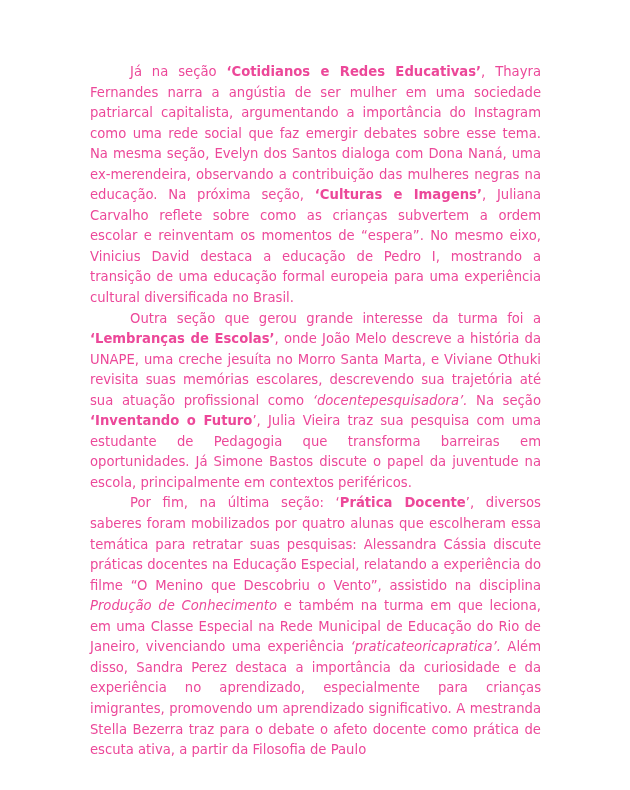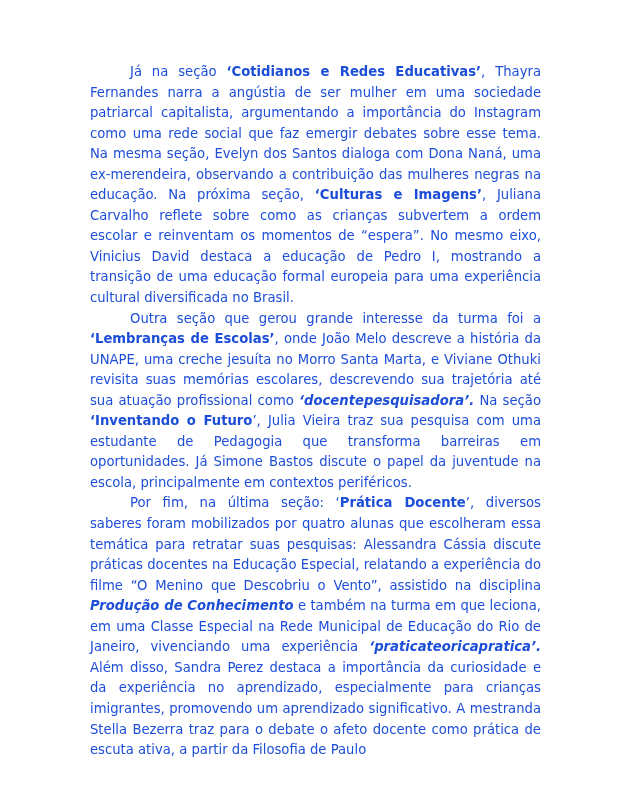--- a/index.html
+++ b/index.html
@@ -5,26 +5,26 @@
     html, body { margin: 0; padding: 0; background: #ffffff; }
     body { width: 630px; height: 790px; overflow: hidden; position: relative; }
     .page {
       position: absolute;
       left: 90px;
       top: 62px;
       width: 451px;
       font-family: "DejaVu Sans", sans-serif;
       font-size: 13.2px;
       line-height: 20.55px;
-      color: #1d4ed8;
+      color: #ec4899;
       text-align: justify;
     }
     .page p { margin: 0; text-indent: 40px; }
     .page b { font-weight: bold; }
-    .page i { font-style: italic; font-weight: bold; }
+    .page i { font-style: italic; }
   </style>
 </head>
 <body>
 
 <div class="page">
   <p>
     <span>Já na seção </span><b>‘Cotidianos e Redes Educativas’</b><span>, Thayra Fernandes narra a angústia de ser mulher em uma sociedade patriarcal capitalista, argumentando a importância do Instagram como uma rede social que faz emergir debates sobre esse tema. Na mesma seção, Evelyn dos Santos dialoga com Dona Naná, uma ex-merendeira, observando a contribuição das mulheres negras na educação. Na próxima seção, </span><b>‘Culturas e Imagens’</b><span>, Juliana Carvalho reflete sobre como as crianças subvertem a ordem escolar e reinventam os momentos de “espera”. No mesmo eixo, Vinicius David destaca a educação de Pedro I, mostrando a transição de uma educação formal europeia para uma experiência cultural diversificada no Brasil.</span>
   </p>
   <p>
     <span>Outra seção que gerou grande interesse da turma foi a </span><b>‘Lembranças de Escolas’</b><span>, onde João Melo descreve a história da UNAPE, uma creche jesuíta no Morro Santa Marta, e Viviane Othuki revisita suas memórias escolares, descrevendo sua trajetória até sua atuação profissional como </span><i>‘docentepesquisadora’.</i><span> Na seção </span><b>‘Inventando o Futuro</b><span>’, Julia Vieira traz sua pesquisa com uma estudante de Pedagogia que transforma barreiras em oportunidades. Já Simone Bastos discute o papel da juventude na escola, principalmente em contextos periféricos.</span>

